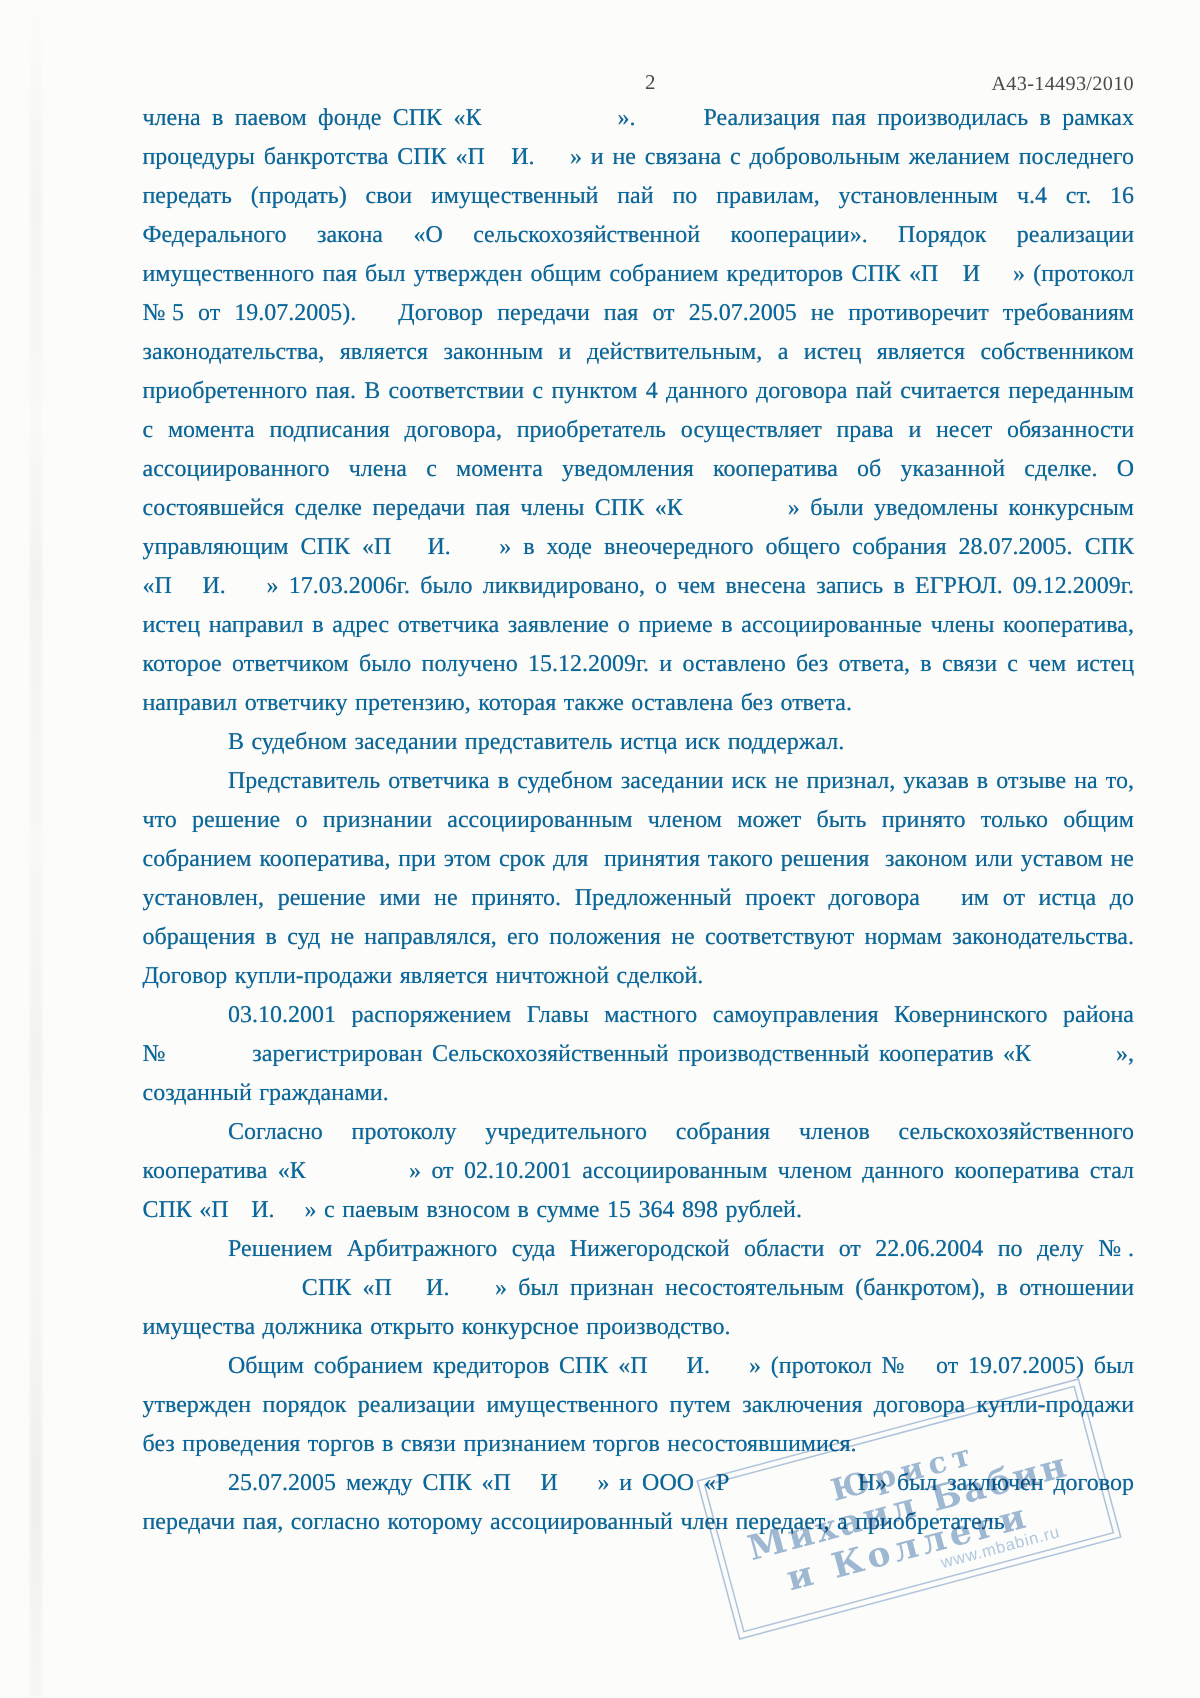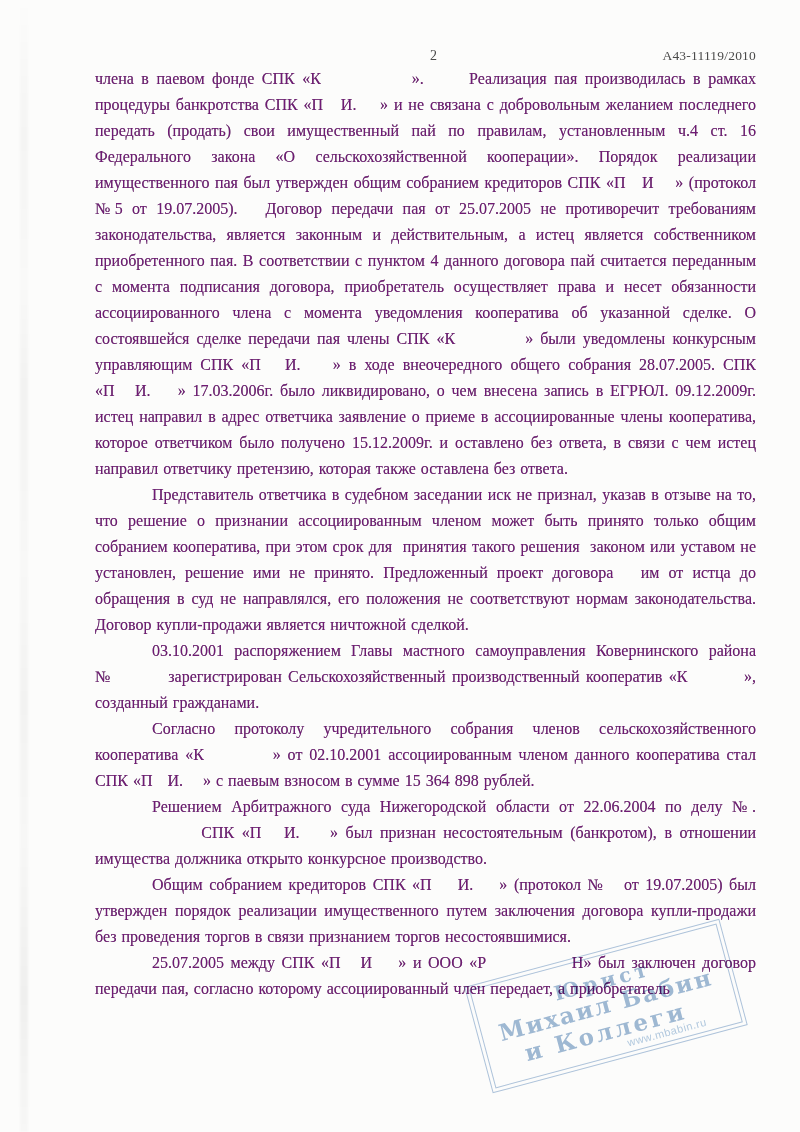--- a/index.html
+++ b/index.html
@@ -32,21 +32,21 @@
   .doc-body{
     position:absolute;top:66px;left:95px;width:661px;
   }
   .para{
     margin:0;
     font-size:16px;
     line-height:26px;
     text-align:justify;
     text-justify:inter-word;
     word-spacing:1px;
-    color:#701a75;
+    color:#0369a1;
     text-shadow:0 0 0.5px rgba(40,40,40,0.55);
   }
   .para.ind{text-indent:57px;}
   
   .stamp{
     position:absolute;
     left:606px;top:1006px;
     width:262px;height:108px;
     transform:translate(-50%,-50%) rotate(-15deg);
     border:1.5px solid rgba(148,178,210,0.85);
@@ -85,24 +85,25 @@
 </style>
 </head>
 <body>
 
 <div class="page">
 
   <div class="streak"></div>
 
   <div class="header-pagenum">2</div>
 
-  <div class="header-casenum">А43-11119/2010</div>
+  <div class="header-casenum">А43-14493/2010</div>
 
   <div class="doc-body">
       <p class="para">члена в паевом фонде СПК «К&nbsp;&nbsp;&nbsp;&nbsp;&nbsp;&nbsp;&nbsp;&nbsp;&nbsp;&nbsp;&nbsp;&nbsp;».&nbsp;&nbsp;&nbsp;&nbsp;&nbsp; Реализация пая производилась в рамках процедуры банкротства СПК «П&nbsp;&nbsp;&nbsp;И.&nbsp;&nbsp;&nbsp;&nbsp;» и не связана с добровольным желанием последнего передать (продать) свои имущественный пай по правилам, установленным ч.4 ст. 16 Федерального закона «О сельскохозяйственной кооперации». Порядок реализации имущественного пая был утвержден общим собранием кредиторов СПК «П&nbsp;&nbsp;&nbsp;И&nbsp;&nbsp;&nbsp;&nbsp;» (протокол №5 от 19.07.2005).&nbsp;&nbsp; Договор передачи пая от 25.07.2005 не противоречит требованиям законодательства, является законным и действительным, а истец является собственником приобретенного пая. В соответствии с пунктом 4 данного договора пай считается переданным с момента подписания договора, приобретатель осуществляет права и несет обязанности ассоциированного члена с момента уведомления кооператива об указанной сделке. О состоявшейся сделке передачи пая члены СПК «К&nbsp;&nbsp;&nbsp;&nbsp;&nbsp;&nbsp;&nbsp;&nbsp;&nbsp;&nbsp;» были уведомлены конкурсным управляющим СПК «П&nbsp;&nbsp;&nbsp;И.&nbsp;&nbsp;&nbsp;&nbsp;» в ходе внеочередного общего собрания 28.07.2005. СПК «П&nbsp;&nbsp;&nbsp;И.&nbsp;&nbsp;&nbsp;&nbsp;» 17.03.2006г. было ликвидировано, о чем внесена запись в ЕГРЮЛ. 09.12.2009г. истец направил в адрес ответчика заявление о приеме в ассоциированные члены кооператива, которое ответчиком было получено 15.12.2009г. и оставлено без ответа, в связи с чем истец направил ответчику претензию, которая также оставлена без ответа.</p>
+      <p class="para ind">В судебном заседании представитель истца иск поддержал.</p>
       <p class="para ind">Представитель ответчика в судебном заседании иск не признал, указав в отзыве на то, что решение о признании ассоциированным членом может быть принято только общим собранием кооператива, при этом срок для&nbsp; принятия такого решения&nbsp; законом или уставом не установлен, решение ими не принято. Предложенный проект договора&nbsp;&nbsp; им от истца до обращения в суд не направлялся, его положения не соответствуют нормам законодательства. Договор купли-продажи является ничтожной сделкой.</p>
       <p class="para ind">03.10.2001 распоряжением Главы мастного самоуправления Ковернинского района №&nbsp;&nbsp;&nbsp;&nbsp;&nbsp;&nbsp;&nbsp;&nbsp; зарегистрирован Сельскохозяйственный производственный кооператив «К&nbsp;&nbsp;&nbsp;&nbsp;&nbsp;&nbsp;&nbsp;&nbsp;&nbsp;», созданный гражданами.</p>
       <p class="para ind">Согласно протоколу учредительного собрания членов сельскохозяйственного кооператива «К&nbsp;&nbsp;&nbsp;&nbsp;&nbsp;&nbsp;&nbsp;&nbsp;&nbsp;&nbsp;» от 02.10.2001 ассоциированным членом данного кооператива стал СПК «П&nbsp;&nbsp;&nbsp;И.&nbsp;&nbsp;&nbsp;&nbsp;» с паевым взносом в сумме 15 364 898 рублей.</p>
       <p class="para ind">Решением Арбитражного суда Нижегородской области от 22.06.2004 по делу №. &nbsp;&nbsp;&nbsp;&nbsp;&nbsp;&nbsp;&nbsp;&nbsp;&nbsp;&nbsp;&nbsp;&nbsp;&nbsp;&nbsp;СПК «П&nbsp;&nbsp;&nbsp;И.&nbsp;&nbsp;&nbsp;&nbsp;» был признан несостоятельным (банкротом), в отношении имущества должника открыто конкурсное производство.</p>
       <p class="para ind">Общим собранием кредиторов СПК «П&nbsp;&nbsp;&nbsp;&nbsp;И.&nbsp;&nbsp;&nbsp;&nbsp;» (протокол №&nbsp;&nbsp; от 19.07.2005) был утвержден порядок реализации имущественного путем заключения договора купли-продажи без проведения торгов в связи признанием торгов несостоявшимися.</p>
       <p class="para ind">25.07.2005 между СПК «П&nbsp;&nbsp;&nbsp;И&nbsp;&nbsp;&nbsp;&nbsp;» и ООО «Р&nbsp;&nbsp;&nbsp;&nbsp;&nbsp;&nbsp;&nbsp;&nbsp;&nbsp;&nbsp;&nbsp;&nbsp;&nbsp;Н» был заключен договор передачи пая, согласно которому ассоциированный член передает, а приобретатель</p>
     </div>
 
   <div class="stamp">
     <div class="stamp-inner">

